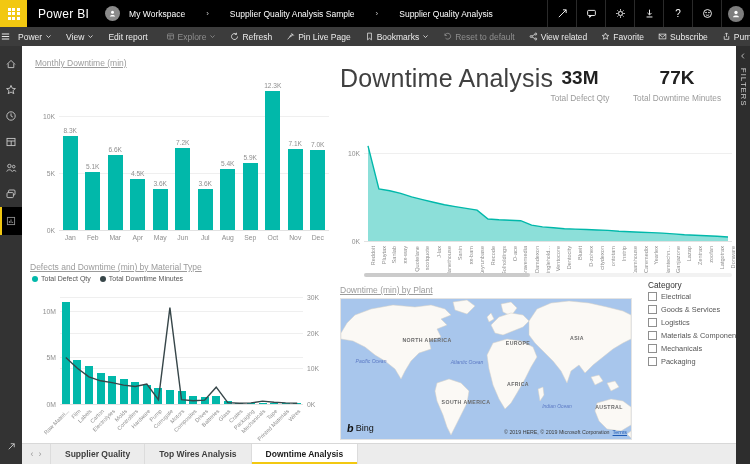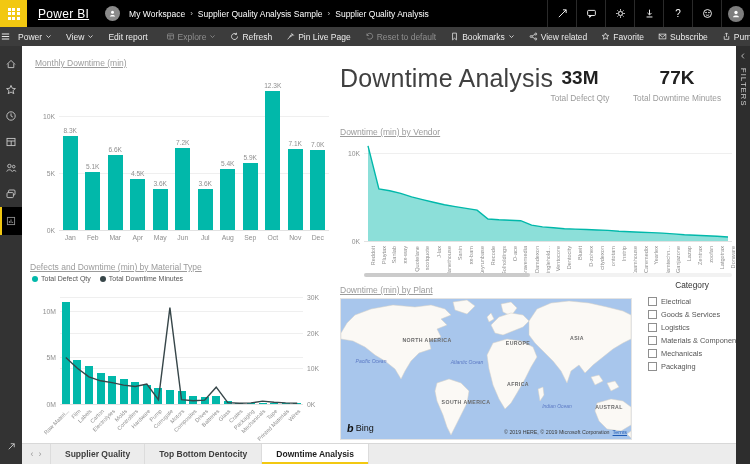--- a/index.html
+++ b/index.html
@@ -5,23 +5,23 @@
   html,body{margin:0;padding:0;background:#555;}
   .app{position:relative;width:750px;height:464px;background:#fff;overflow:hidden;
        font-family:"Liberation Sans",sans-serif;cursor:default;}
   svg{display:block}
 
   
   .header{position:absolute;top:0;left:0;right:0;height:27px;background:#000;display:flex;align-items:center;color:#fff;z-index:30;}
   .waffle{width:27px;height:27px;background:#F2C811;display:grid;place-items:center;}
   .waffle-grid{display:grid;grid-template-columns:repeat(3,3px);grid-gap:1.5px;}
   .waffle-grid i{width:3px;height:3px;background:#fff;}
-  .brand{font-size:12px;font-weight:300;margin-left:11px;letter-spacing:.3px;text-decoration:underline;}
+  .brand{font-size:12px;font-weight:300;margin-left:11px;letter-spacing:.3px;}
   .crumb-avatar{width:15px;height:15px;border-radius:50%;background:#8a8a8a;margin-left:16px;display:grid;place-items:center;flex:none;}
-  .breadcrumb{display:flex;align-items:center;font-size:8.5px;margin-left:7px;white-space:nowrap;}
+  .breadcrumb{display:flex;align-items:center;font-size:8.5px;margin-left:7px;white-space:nowrap;gap:16px;}
   .crumb{padding:0 2px;}
   .crumb-sep{color:#c9c9c9;font-size:8px;padding:0 3px;}
   .header-icons{margin-left:auto;display:flex;height:100%;}
   .hicon{width:28px;height:27px;display:grid;place-items:center;border-left:1px solid #2a2a2a;}
   .help-glyph{font-size:10px;color:#fff;}
   .avatar-bubble{width:16px;height:16px;border-radius:50%;background:#7d7d7d;display:grid;place-items:center;}
 
   
   .menubar{position:absolute;top:27px;left:0;right:0;height:19px;background:#3c3c3c;display:flex;align-items:center;color:#ececec;font-size:8.5px;z-index:29;}
   .mb-burger{width:22px;display:grid;place-items:center;}
@@ -98,21 +98,21 @@
   .map-region{font-size:5.2px;font-weight:bold;letter-spacing:.4px;fill:#6a6a6a;}
   .map-ocean{font-size:5px;font-style:italic;fill:#5b79c4;}
   .bing-logo{position:absolute;left:6px;bottom:5px;display:flex;align-items:center;gap:2px;color:#111;}
   .bing-b{font-size:11px;font-weight:bold;transform:skewX(-8deg);}
   .bing-word{font-size:9px;}
   .map-attrib{position:absolute;right:4px;bottom:4px;font-size:5.3px;color:#3c3c3c;display:flex;gap:3px;align-items:center;}
   .map-terms{color:#1f5bb5;text-decoration:underline;}
 
   
   #slicer{position:absolute;left:648px;top:280px;width:88px;}
-  .slicer-title{font-size:8.3px;color:#333;margin-bottom:5px;text-align:center;}
+  .slicer-title{font-size:8.3px;color:#333;}
   .slicer-row{display:flex;align-items:center;gap:4px;height:13px;}
   .checkbox{width:7px;height:7px;border:1px solid #8f8f8f;background:#fff;flex:none;}
   .slicer-label{font-size:7.4px;color:#555;white-space:nowrap;}
 </style>
 </head>
 <body>
 
 <div class="app">
 
   <div class="header">
@@ -226,34 +226,34 @@
         </svg>
       <span>Refresh</span>
     </div>
     <div class="mitem">
       <svg width="9" height="9" viewBox="0 0 12 12" stroke="#e8e8e8" stroke-width="1" fill="none">
           <path d="M7.2 1.6 L10.4 4.8 M9 3.4 L6.2 4.2 L4.8 6.8 L2.2 9.8 M4.8 6.8 L7.6 5.4 L9 3.4"></path>
         </svg>
       <span>Pin Live Page</span>
     </div>
     <div class="spacer"></div>
+    <div class="mitem">
+      <svg width="9" height="9" viewBox="0 0 12 12" stroke="#e8e8e8" stroke-width="1" fill="none">
+          <path d="M3.4 1.5 H8.6 V10.5 L6 8.3 L3.4 10.5 Z"></path>
+        </svg>
+      <span>Bookmarks</span>
+      <svg width="7" height="7" viewBox="0 0 12 12" stroke="#e8e8e8" stroke-width="1.4" fill="none">
+          <path d="M2.5 4.2 L6 7.8 L9.5 4.2"></path>
+        </svg>
+    </div>
     <div class="mitem disabled">
       <svg width="9" height="9" viewBox="0 0 12 12" stroke="#8f8f8f" stroke-width="1.1" fill="none">
           <path d="M2.6 4.4 A3.9 3.9 0 1 1 3.4 8.2 M2.6 2 V4.6 H5.2"></path>
         </svg>
       <span>Reset to default</span>
-    </div>
-    <div class="mitem">
-      <svg width="9" height="9" viewBox="0 0 12 12" stroke="#e8e8e8" stroke-width="1" fill="none">
-          <path d="M3.4 1.5 H8.6 V10.5 L6 8.3 L3.4 10.5 Z"></path>
-        </svg>
-      <span>Bookmarks</span>
-      <svg width="7" height="7" viewBox="0 0 12 12" stroke="#e8e8e8" stroke-width="1.4" fill="none">
-          <path d="M2.5 4.2 L6 7.8 L9.5 4.2"></path>
-        </svg>
     </div>
     <div class="mitem">
       <svg width="9" height="9" viewBox="0 0 12 12" stroke="#e8e8e8" stroke-width="1" fill="none">
           <circle cx="2.8" cy="6" r="1.3"></circle>
           <circle cx="9" cy="2.7" r="1.3"></circle>
           <circle cx="9" cy="9.3" r="1.3"></circle>
           <path d="M4 5.4 L7.8 3.3 M4 6.6 L7.8 8.7"></path>
         </svg>
       <span>View related</span>
     </div>
@@ -418,21 +418,20 @@
       <div class="kpi-value">33M</div>
       <div class="kpi-label">Total Defect Qty</div>
     </div>
     <div class="kpi" style="left:282px;width:110px;">
       <div class="kpi-value">77K</div>
       <div class="kpi-label">Total Downtime Minutes</div>
     </div>
   </div>
 
   <div id="c-vendor">
-    <div class="vis-title">Downtime (min) by Vendor</div>
     <div id="vendor-plot" class="plot">
         <div class="gridline zero" style="top: 97px;"></div>
         <div class="ytick" style="top: 97px;">0K</div>
         <div class="gridline" style="top: 8.81818px;"></div>
         <div class="ytick" style="top: 8.81818px;">10K</div>
         <svg width="368" height="97" viewBox="0 0 368 97" style="position: absolute; inset: 0px;">
           <polygon points="4,97 4.0,1.8 14.9,45.0 25.8,46.7 36.7,49.4 47.6,52.9 58.5,55.6 69.5,58.2 80.4,60.8 91.3,62.6 102.2,64.4 113.1,66.1 124.0,75.0 134.9,75.8 145.8,76.3 156.7,76.7 167.6,81.1 178.5,82.9 189.5,83.8 200.4,84.7 211.3,85.1 222.2,85.5 233.1,86.0 244.0,86.4 254.9,87.3 265.8,87.7 276.7,88.2 287.6,88.6 298.5,89.1 309.5,89.9 320.4,90.8 331.3,91.3 342.2,91.7 353.1,92.2 364.0,93.0 364,97" fill="#01B8AA" fill-opacity="0.45"></polygon>
           <polyline points="4.0,1.8 14.9,45.0 25.8,46.7 36.7,49.4 47.6,52.9 58.5,55.6 69.5,58.2 80.4,60.8 91.3,62.6 102.2,64.4 113.1,66.1 124.0,75.0 134.9,75.8 145.8,76.3 156.7,76.7 167.6,81.1 178.5,82.9 189.5,83.8 200.4,84.7 211.3,85.1 222.2,85.5 233.1,86.0 244.0,86.4 254.9,87.3 265.8,87.7 276.7,88.2 287.6,88.6 298.5,89.1 309.5,89.9 320.4,90.8 331.3,91.3 342.2,91.7 353.1,92.2 364.0,93.0" fill="none" stroke="#01B8AA" stroke-width="1.4"></polyline>
         </svg>
       </div>
@@ -669,18 +668,18 @@
       </div>
   </div>
 
   <div class="tabbar">
     <div class="tabnav">
       <span>‹</span>
       <span>›</span>
     </div>
     <div id="tabs-host" style="display:flex;align-items:stretch;">
         <div class="tab">Supplier Quality</div>
-        <div class="tab">Top Bottom Dentocity</div>
+        <div class="tab">Top Wires Analysis</div>
         <div class="tab active">Downtime Analysis</div>
       </div>
   </div>
 
 </div>
 
 </body></html>

